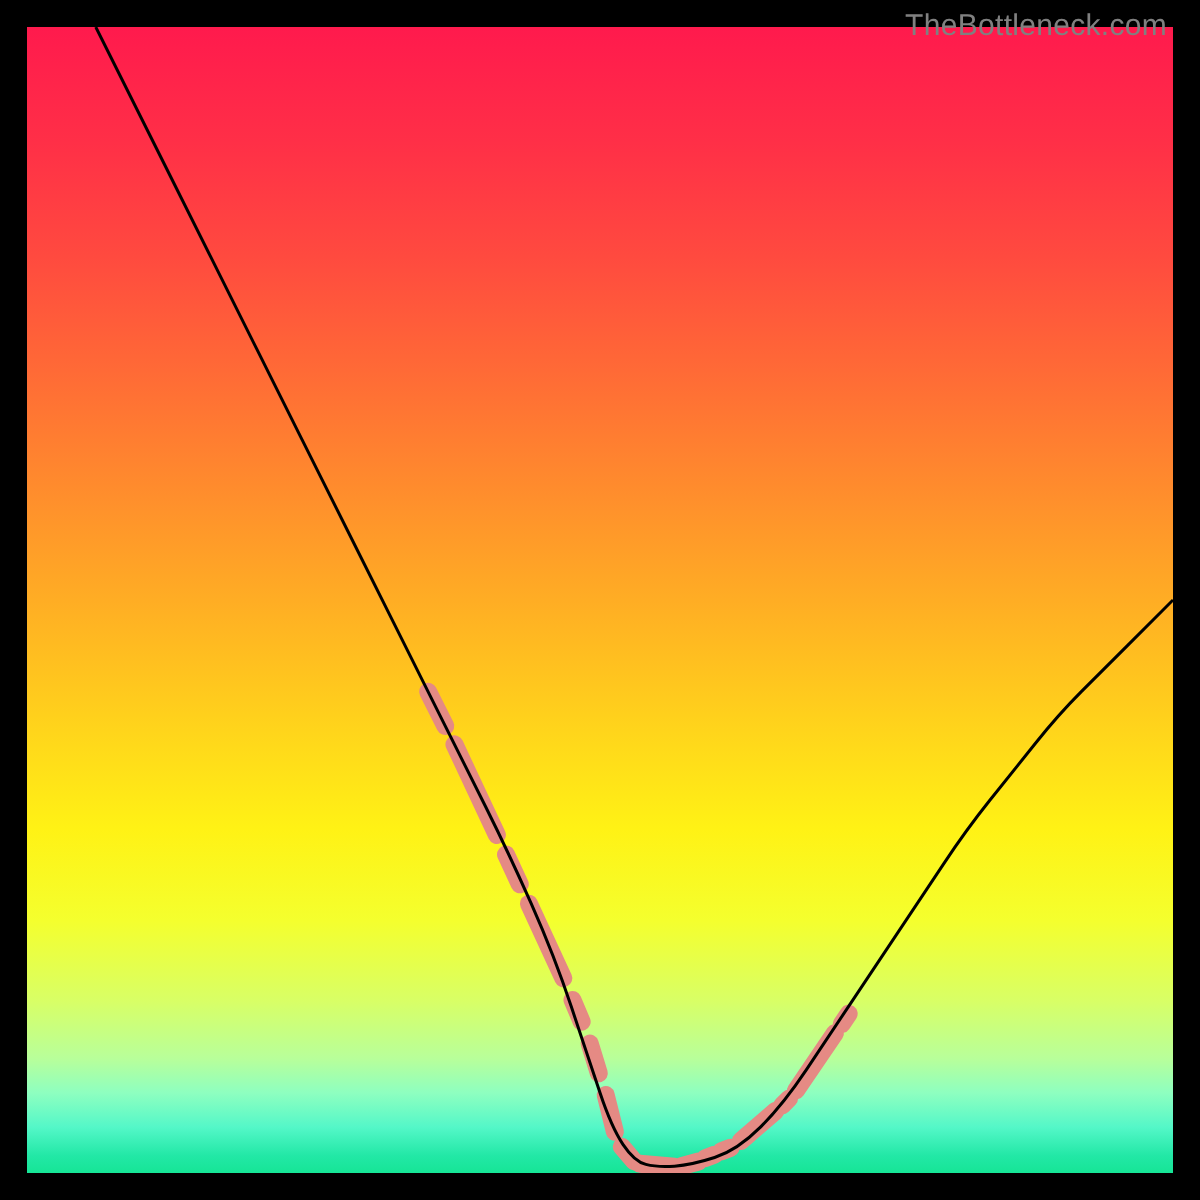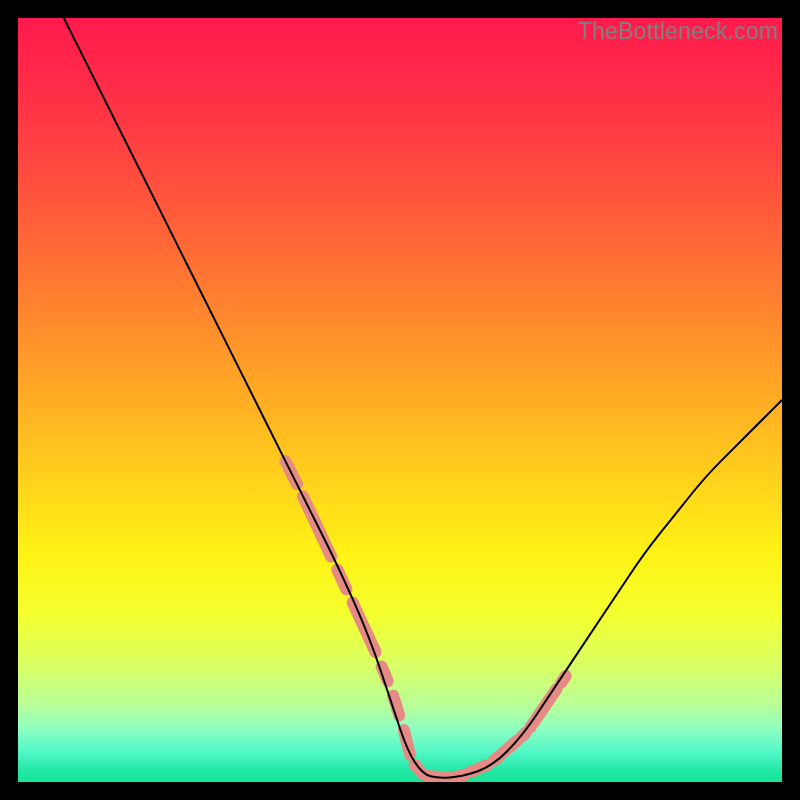--- a/index.html
+++ b/index.html
@@ -20,23 +20,23 @@
   .plot-area {
     position: absolute;
     left: 18px;
     top: 18px;
     width: 764px;
     height: 764px;
     overflow: hidden;
   }
   .watermark {
     position: absolute;
-    top: 18px;
+    top: 6px;
     right: 22px;
-    font-size: 23px;
+    font-size: 20px;
     font-weight: 400;
     color: #808080;
     letter-spacing: 0.2px;
     z-index: 10;
   }
   svg {
     display: block;
   }
 </style>
 </head>

